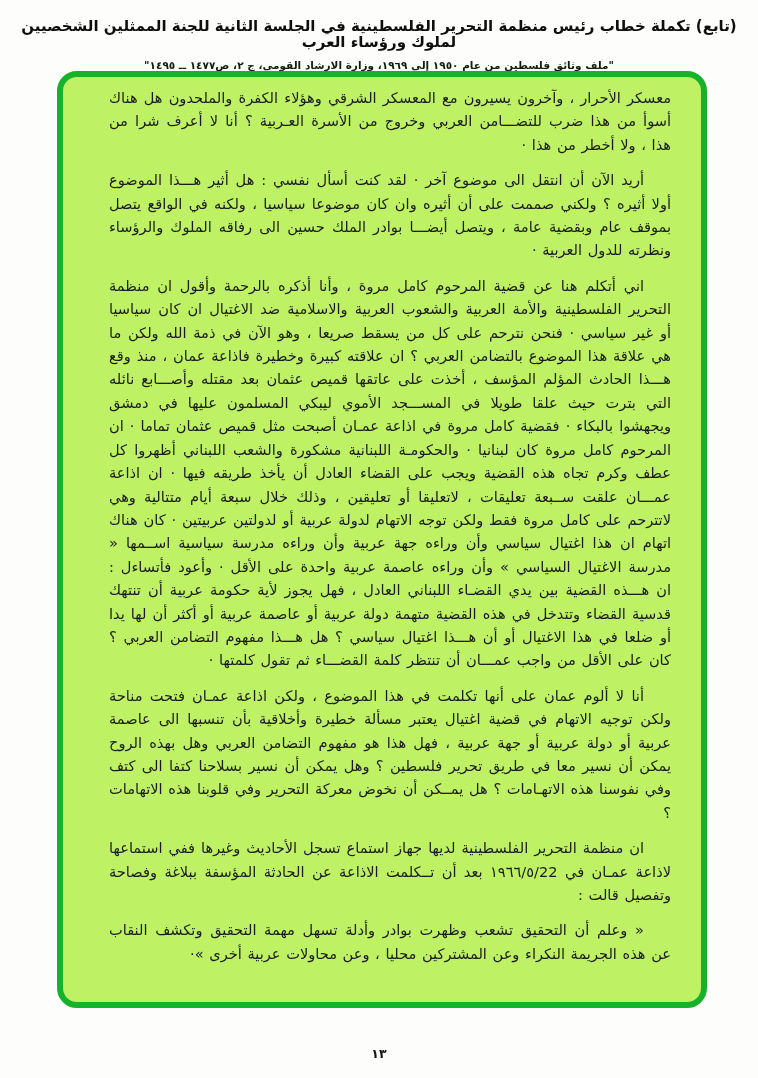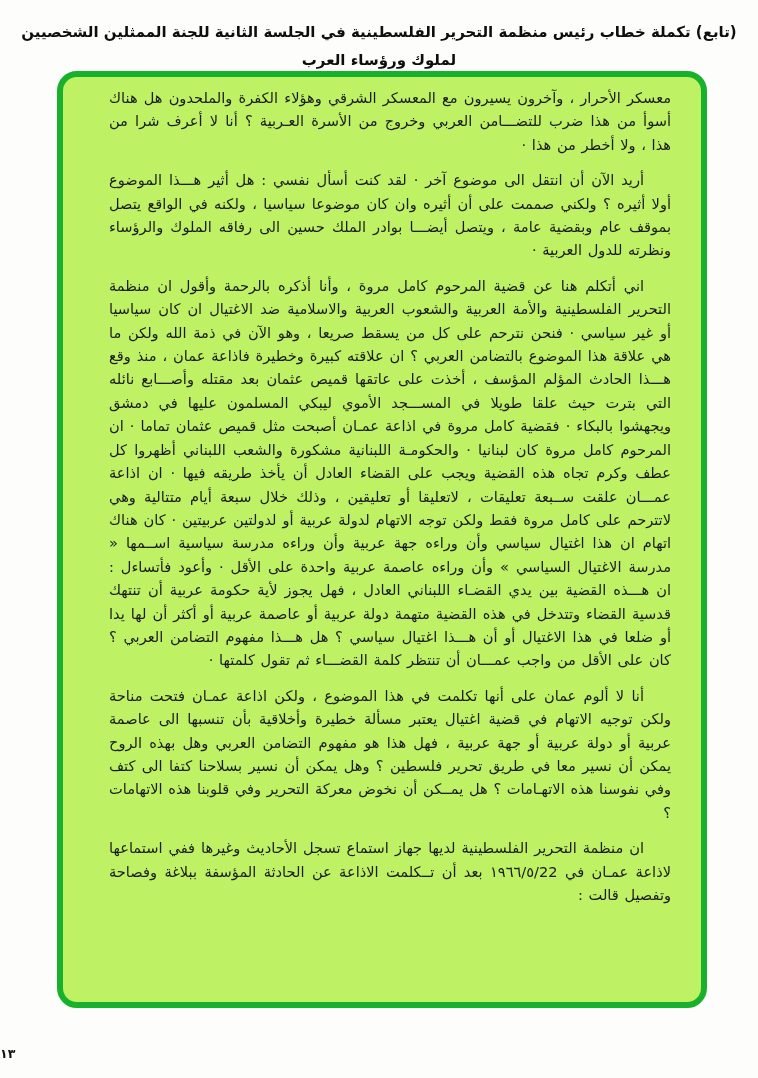--- a/index.html
+++ b/index.html
@@ -22,21 +22,21 @@
     left: 0;
     width: 100%;
     text-align: center;
     direction: rtl;
   }
   .doc-title {
     font-size: 15px;
     font-weight: bold;
     color: #0e0e0e;
     letter-spacing: 0;
-    line-height: 28px;
+    line-height: 16px;
     padding: 0 10px;
   }
   .doc-source {
     margin-top: 9px;
     font-size: 10.5px;
     font-weight: bold;
     color: #181818;
   }
   .frame {
     position: absolute;
@@ -65,21 +65,21 @@
     margin: 0 0 12px 0;
     text-indent: 27px;
     word-spacing: 1px;
   }
   .content p.no-indent { text-indent: 0; }
   .page-number {
     position: absolute;
     top: 1046px;
     left: 0;
     width: 100%;
-    text-align: left;
+    text-align: center;
     font-size: 12.5px;
     font-weight: bold;
     color: #141414;
   }
 </style>
 </head>
 <body>
 
 <div class="page">
 
@@ -88,18 +88,19 @@
     <div class="doc-source">"ملف وثائق فلسطين من عام ١٩٥٠ إلى ١٩٦٩، وزارة الارشاد القومي، ج ٢، ص١٤٧٧ ــ ١٤٩٥"</div>
   </div>
 
   <div class="frame">
     <div class="content">
       <p class="no-indent">معسكر الأحرار ، وآخرون يسيرون مع المعسكر الشرقي وهؤلاء الكفرة والملحدون هل هناك أسوأ من هذا ضرب للتضـــامن العربي وخروج من الأسرة العـربية ؟ أنا لا أعرف شرا من هذا ، ولا أخطر من هذا ·</p>
       <p>أريد الآن أن انتقل الى موضوع آخر · لقد كنت أسأل نفسي : هل أثير هـــذا الموضوع أولا أثيره ؟ ولكني صممت على أن أثيره وان كان موضوعا سياسيا ، ولكنه في الواقع يتصل بموقف عام وبقضية عامة ، ويتصل أيضـــا بوادر الملك حسين الى رفاقه الملوك والرؤساء ونظرته للدول العربية ·</p>
       <p>اني أتكلم هنا عن قضية المرحوم كامل مروة ، وأنا أذكره بالرحمة وأقول ان منظمة التحرير الفلسطينية والأمة العربية والشعوب العربية والاسلامية ضد الاغتيال ان كان سياسيا أو غير سياسي · فنحن نترحم على كل من يسقط صريعا ، وهو الآن في ذمة الله ولكن ما هي علاقة هذا الموضوع بالتضامن العربي ؟ ان علاقته كبيرة وخطيرة فاذاعة عمان ، منذ وقع هـــذا الحادث المؤلم المؤسف ، أخذت على عاتقها قميص عثمان بعد مقتله وأصـــابع نائله التي بترت حيث علقا طويلا في المســـجد الأموي ليبكي المسلمون عليها في دمشق ويجهشوا بالبكاء · فقضية كامل مروة في اذاعة عمـان أصبحت مثل قميص عثمان تماما · ان المرحوم كامل مروة كان لبنانيا · والحكومـة اللبنانية مشكورة والشعب اللبناني أظهروا كل عطف وكرم تجاه هذه القضية ويجب على القضاء العادل أن يأخذ طريقه فيها · ان اذاعة عمـــان علقت ســبعة تعليقات ، لاتعليقا أو تعليقين ، وذلك خلال سبعة أيام متتالية وهي لاتترحم على كامل مروة فقط ولكن توجه الاتهام لدولة عربية أو لدولتين عربيتين · كان هناك اتهام ان هذا اغتيال سياسي وأن وراءه جهة عربية وأن وراءه مدرسة سياسية اســمها « مدرسة الاغتيال السياسي » وأن وراءه عاصمة عربية واحدة على الأقل · وأعود فأتساءل : ان هـــذه القضية بين يدي القضـاء اللبناني العادل ، فهل يجوز لأية حكومة عربية أن تنتهك قدسية القضاء وتتدخل في هذه القضية متهمة دولة عربية أو عاصمة عربية أو أكثر أن لها يدا أو ضلعا في هذا الاغتيال أو أن هـــذا اغتيال سياسي ؟ هل هـــذا مفهوم التضامن العربي ؟ كان على الأقل من واجب عمـــان أن تنتظر كلمة القضـــاء ثم تقول كلمتها ·</p>
       <p>أنا لا ألوم عمان على أنها تكلمت في هذا الموضوع ، ولكن اذاعة عمـان فتحت مناحة ولكن توجيه الاتهام في قضية اغتيال يعتبر مسألة خطيرة وأخلاقية بأن تنسبها الى عاصمة عربية أو دولة عربية أو جهة عربية ، فهل هذا هو مفهوم التضامن العربي وهل بهذه الروح يمكن أن نسير معا في طريق تحرير فلسطين ؟ وهل يمكن أن نسير بسلاحنا كتفا الى كتف وفي نفوسنا هذه الاتهـامات ؟ هل يمــكن أن نخوض معركة التحرير وفي قلوبنا هذه الاتهامات ؟</p>
       <p>ان منظمة التحرير الفلسطينية لديها جهاز استماع تسجل الأحاديث وغيرها ففي استماعها لاذاعة عمـان في ١٩٦٦/٥/22 بعد أن تــكلمت الاذاعة عن الحادثة المؤسفة ببلاغة وفصاحة وتفصيل قالت :</p>
+      <p>« وعلم أن التحقيق تشعب وظهرت بوادر وأدلة تسهل مهمة التحقيق وتكشف النقاب عن هذه الجريمة النكراء وعن المشتركين محليا ، وعن محاولات عربية أخرى »·</p>
     </div>
   </div>
 
   <div class="page-number">١٣</div>
 
 </div>
 
 </body></html>

